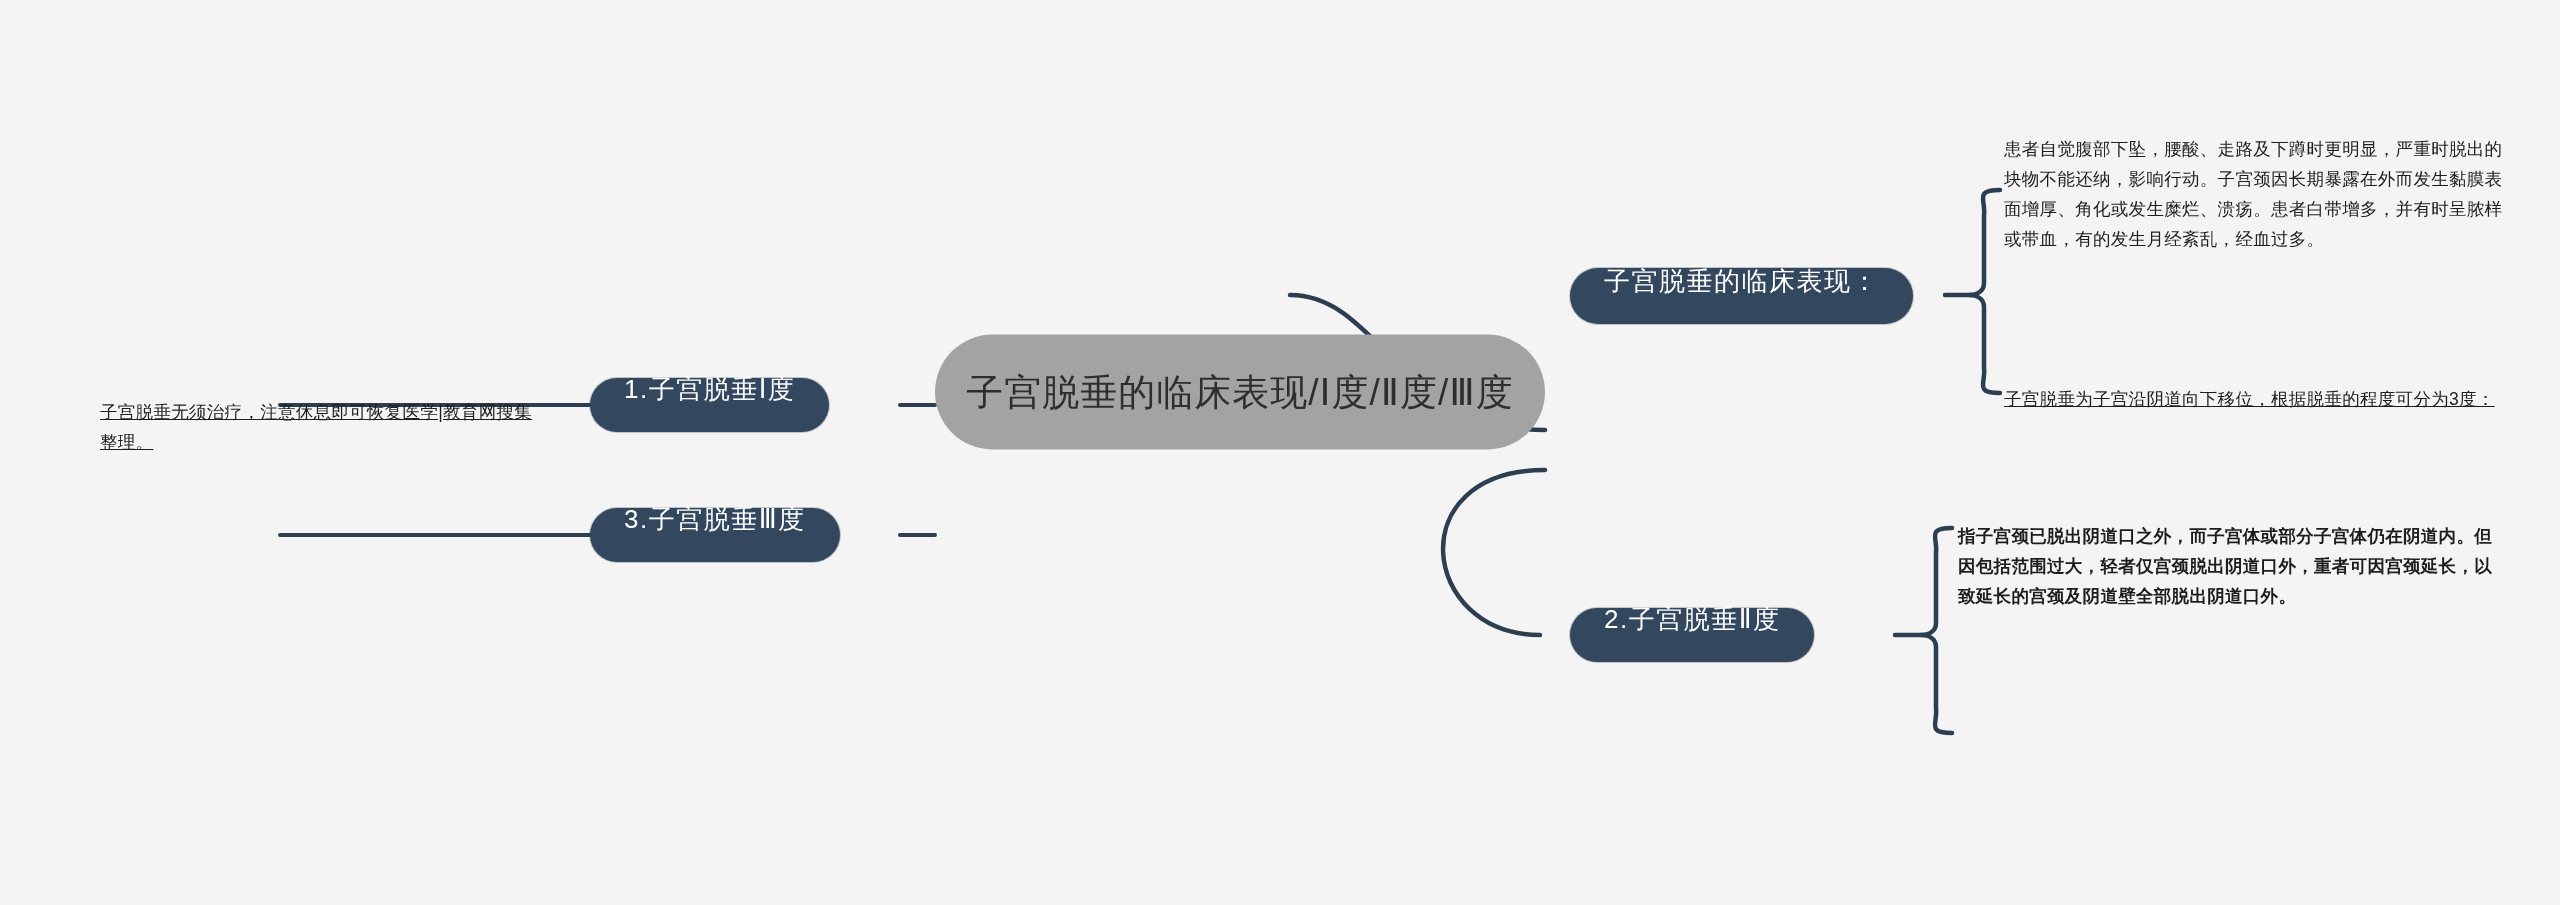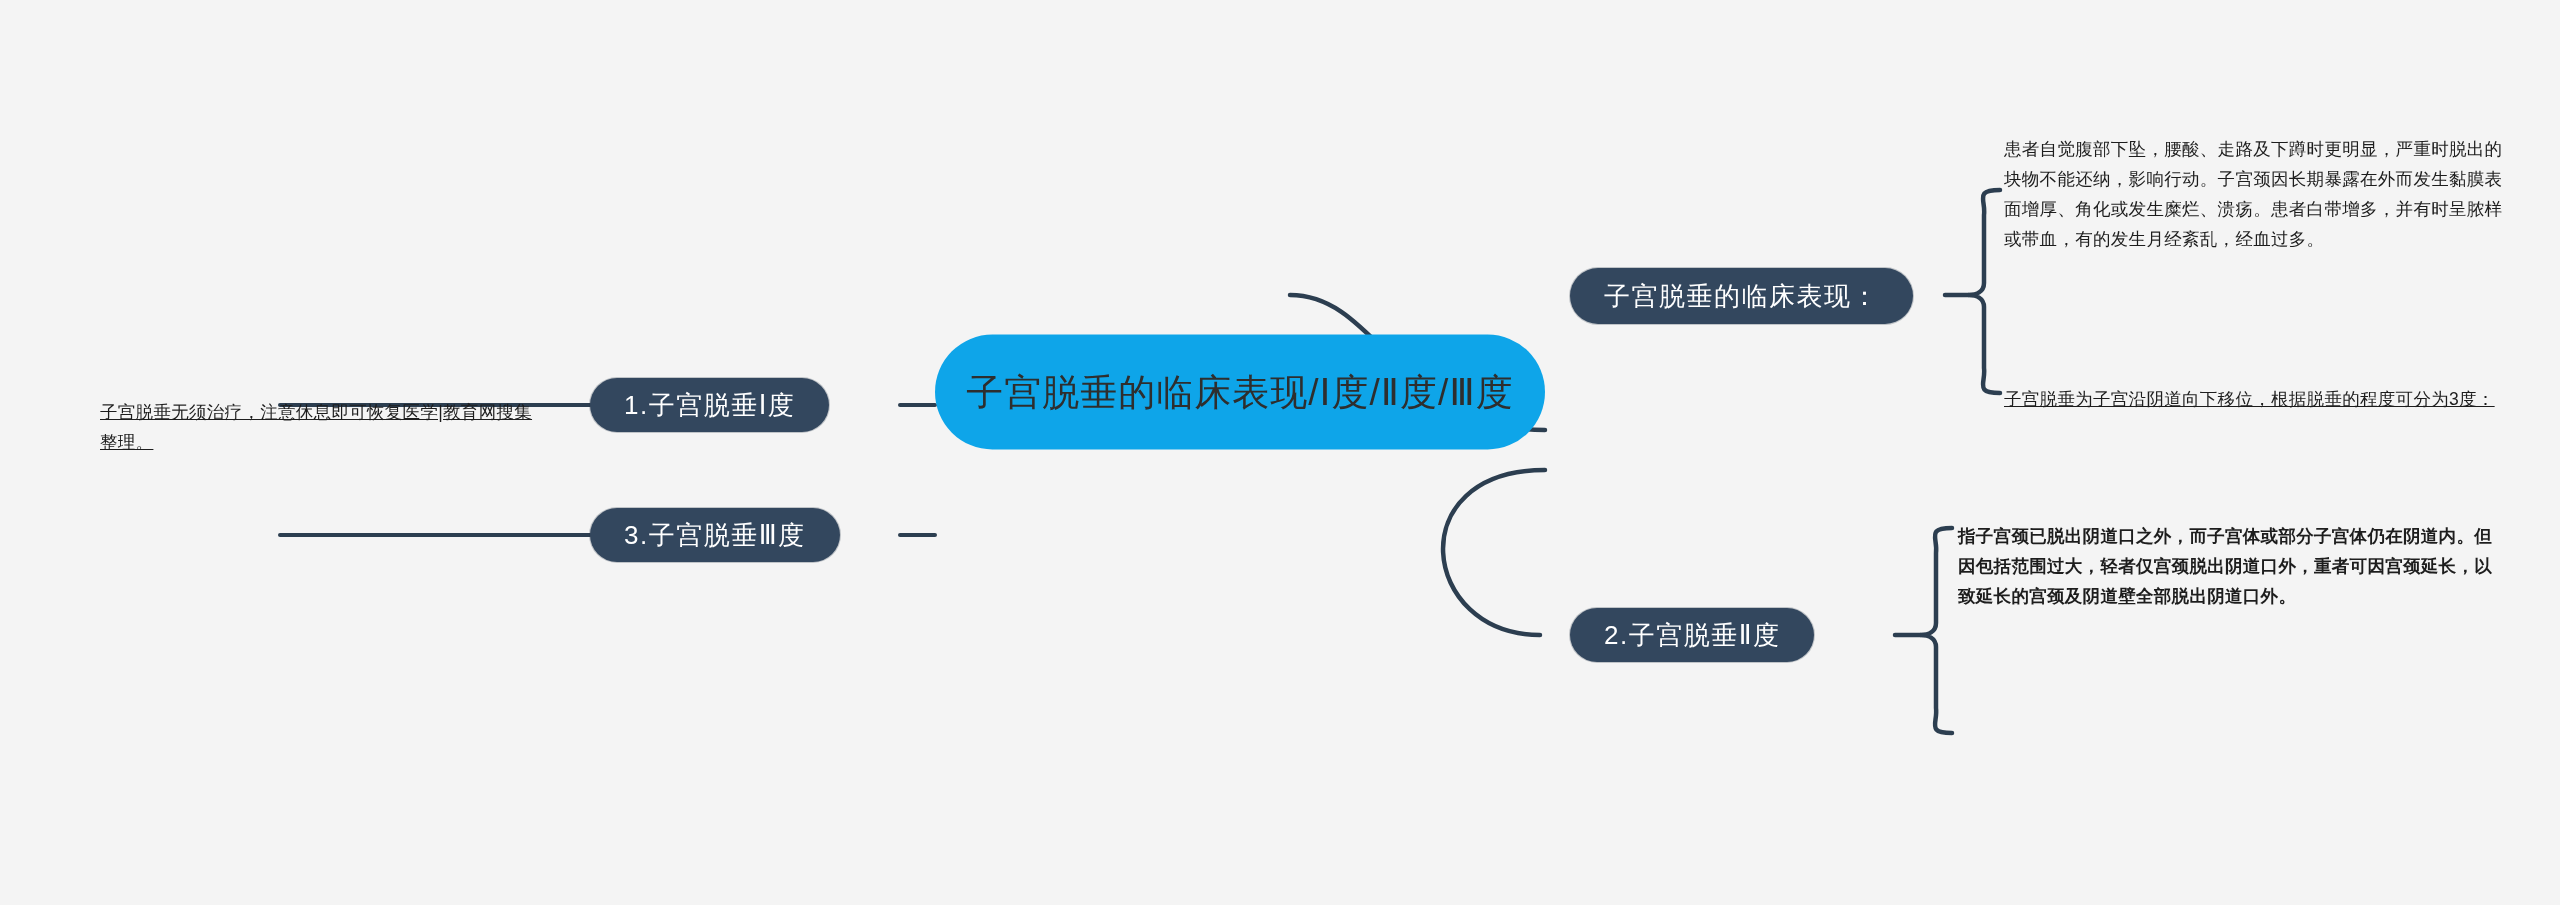--- a/index.html
+++ b/index.html
@@ -27,38 +27,39 @@
   .node {
     position: absolute;
     display: flex;
     align-items: center;
     justify-content: center;
     text-align: center;
     white-space: nowrap;
   }
   
   .root-node {
-    background: #0ea5e9;
+    background: #a3a3a3;
     border-radius: 60px;
     color: #2e2e2e;
     font-size: 37px;
     line-height: 1.34;
     letter-spacing: 1px;
     padding: 10px 26px;
     white-space: normal;
   }
   
   .branch-node {
     background: #33475e;
     border-radius: 40px;
     color: #ffffff;
     font-size: 26px;
     letter-spacing: 1.5px;
     padding: 25px 34px;
     box-shadow: 0 0 0 1px rgba(35,50,68,.25);
+    align-items: flex-end;
   }
   
   .leaf-text {
     position: absolute;
     color: #1d1d1d;
     font-size: 17.5px;
     line-height: 1.72;
     letter-spacing: .3px;
     white-space: pre-wrap;
     word-break: break-all;

